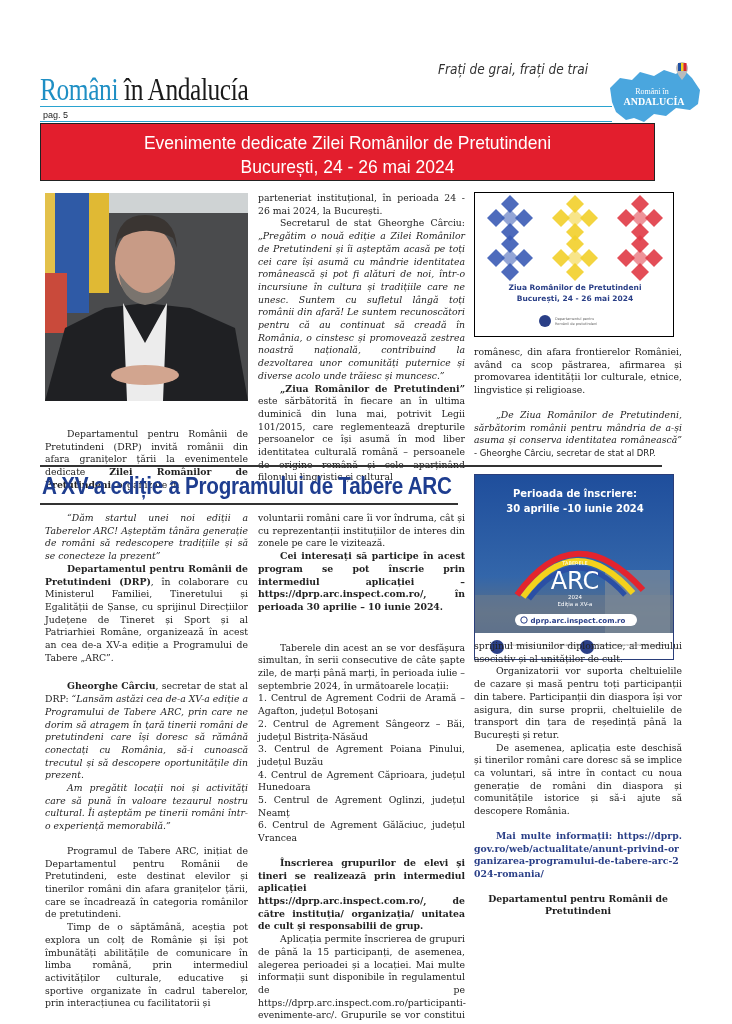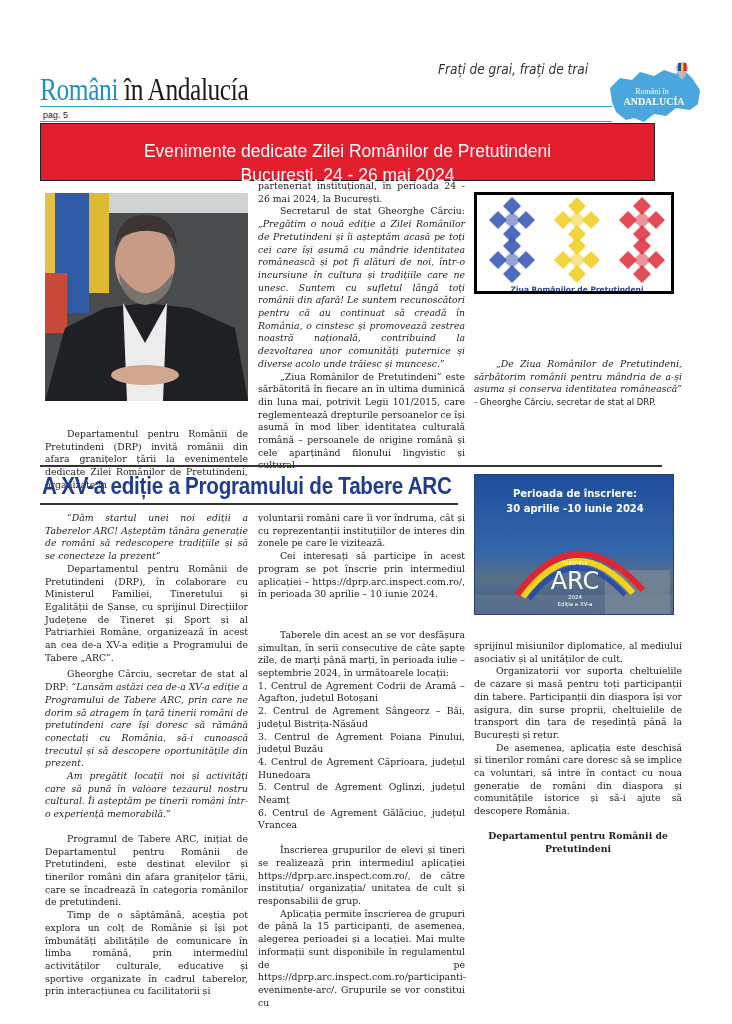--- a/index.html
+++ b/index.html
@@ -7,32 +7,32 @@
 body{position:relative;font-family:"DejaVu Serif","Liberation Serif",serif;color:#1e1e1e}
 .abs{position:absolute}
 .mast-title{left:40px;top:72px;font-family:"Liberation Serif",serif;font-size:31px;letter-spacing:-0.5px;transform:scaleX(0.82);transform-origin:left top;white-space:nowrap}
 .mast-title .blue{color:#1f8fc4}
 .mast-title .dark{color:#1a1a1a}
 .tagline{left:438px;top:61px;font-family:"DejaVu Sans",sans-serif;font-style:italic;font-size:13.5px;color:#333;transform:scaleX(0.9);transform-origin:left top;white-space:nowrap}
 .rule1{left:40px;top:106px;width:572px;height:1px;background:#2aa3d0}
 .rule2{left:40px;top:121px;width:572px;height:1px;background:#2aa3d0}
 .pag{left:43px;top:110px;font-family:"Liberation Sans",sans-serif;font-size:9px;color:#222}
 .logo{left:606px;top:60px;width:98px;height:66px}
-.banner{left:40px;top:123px;width:615px;height:58px;background:#e31e2d;border:1px solid #222;color:#fff;text-align:center;font-family:"Liberation Sans",sans-serif;font-size:19px;line-height:24px;padding-top:15px}
+.banner{left:40px;top:123px;width:615px;height:58px;background:#e31e2d;border:1px solid #222;color:#fff;text-align:center;font-family:"Liberation Sans",sans-serif;font-size:19px;line-height:24px;padding-top:7px}
 .banner div{transform:scaleX(0.92);}
 .photo{left:45px;top:193px;width:203px;height:208px;overflow:hidden;background:#3a3d40}
 .col{font-size:9.3px;line-height:12.7px;text-align:justify;color:#222}
 .col p{margin:0}
 .ind{text-indent:22px}
 .bi{font-weight:normal;font-style:italic}
-.b{font-weight:normal}
+.b{font-weight:bold}
 .sep{left:40px;width:622px;height:2px;background:#333}
 .h2{left:42px;top:472px;font-family:"Liberation Sans",sans-serif;font-weight:bold;font-size:24px;color:#1e3d8f;letter-spacing:-0.3px;transform:scaleX(0.86);transform-origin:left top;white-space:nowrap}
-.img1{left:474px;top:192px;width:200px;height:102px;border:3px solid #000000;background:#fff;overflow:hidden}
-.img2{left:474px;top:474px;width:200px;height:141px;border:1px solid #2a3e7a;overflow:hidden;background:linear-gradient(#1f4e9c,#3366aa 55%,#5b6f86 75%,#3b5a8a)}
+.img1{left:474px;top:192px;width:200px;height:145px;border:1px solid #000000;background:#fff;overflow:hidden}
+.img2{left:474px;top:474px;width:200px;height:186px;border:1px solid #2a3e7a;overflow:hidden;background:linear-gradient(#1f4e9c,#3366aa 55%,#5b6f86 75%,#3b5a8a)}
 .link{color:#2a3f87;font-weight:bold}
 .sig{text-align:center;font-weight:bold}
 </style>
 </head>
 <body>
 
 <div class="abs mast-title">
   <span class="blue">Români</span><span class="dark"> în </span><span class="dark">Andalucía</span>
 </div>
 <div class="abs tagline">Frați de grai, frați de trai</div>
@@ -72,21 +72,21 @@
     <path d="M70 55 Q72 22 100 22 Q130 22 132 55 L128 45 Q100 30 74 46 Z" fill="#3a3532"></path>
     <path d="M74 80 Q100 120 128 80 Q126 108 100 112 Q76 108 74 80 Z" fill="#7a746e"></path>
     <ellipse cx="100" cy="182" rx="34" ry="10" fill="#d2a58f"></ellipse>
   </svg>
 </div>
 
 <div class="abs col" style="left:45px;top:428px;width:203px;">
   <p class="ind"><span>Departamentul pentru Românii de Pretutindeni (DRP) invită românii din afara granițelor țării la evenimentele dedicate </span><span class="b">Zilei Românilor de Pretutindeni</span><span>, organizate în</span></p>
 </div>
 
-<div class="abs col" style="left:258px;top:180px;width:207px;">
+<div class="abs col" style="left:258px;top:192px;width:207px;">
   <p>parteneriat instituțional, în perioada 24 - 26 mai 2024, la București.</p>
   <p class="ind"><span>Secretarul de stat Gheorghe Cârciu: </span><span class="bi">„Pregătim o nouă ediție a Zilei Românilor de Pretutindeni și îi așteptăm acasă pe toți cei care își asumă cu mândrie identitatea românească și pot fi alături de noi, într-o incursiune în cultura și tradițiile care ne unesc. Suntem cu sufletul lângă toți românii din afară! Le suntem recunoscători pentru că au continuat să creadă în România, o cinstesc și promovează zestrea noastră națională, contribuind la dezvoltarea unor comunități puternice și diverse acolo unde trăiesc și muncesc.”</span></p>
   <p class="ind"><span class="b">„Ziua Românilor de Pretutindeni”</span><span> este sărbătorită în fiecare an în ultima duminică din luna mai, potrivit Legii 101/2015, care reglementează drepturile persoanelor ce își asumă în mod liber identitatea culturală română – persoanele de origine română și cele aparținând filonului lingvistic și cultural</span></p>
 </div>
 
 <div class="abs img1">
   <svg width="200" height="145" viewBox="0 0 200 145">
     <g id="motif-row">
         <path d="M35 2 L44 11 L35 20 L26 11 Z" fill="#3b5bb5" opacity="0.9"></path>
         <path d="M49 16 L58 25 L49 34 L40 25 Z" fill="#3b5bb5" opacity="0.9"></path>
@@ -121,32 +121,33 @@
       </g>
     <text x="100" y="97" text-anchor="middle" font-family="DejaVu Sans, sans-serif" font-size="7.5" font-weight="bold" fill="#2a3f87">Ziua Românilor de Pretutindeni</text>
     <text x="100" y="108" text-anchor="middle" font-family="DejaVu Sans, sans-serif" font-size="7.5" font-weight="bold" fill="#2a3f87">București, 24 - 26 mai 2024</text>
     <circle cx="70" cy="128" r="6" fill="#2a3f87"></circle>
     <text x="80" y="127" font-family="DejaVu Sans, sans-serif" font-size="3.5" fill="#666">Departamentul pentru</text>
     <text x="80" y="132" font-family="DejaVu Sans, sans-serif" font-size="3.5" fill="#666">Românii de pretutindeni</text>
   </svg>
 </div>
 
 <div class="abs col" style="left:474px;top:346px;width:208px;">
+  <p>românesc, din afara frontierelor României, având ca scop păstrarea, afirmarea și promovarea identității lor culturale, etnice, lingvistice și religioase.</p>
   <p class="ind" style="margin-top:12px"><span class="bi">„De Ziua Românilor de Pretutindeni, sărbătorim românii pentru mândria de a-și asuma și conserva identitatea românească”</span><span style="font-family:'DejaVu Sans',sans-serif;font-size:8.5px"> - Gheorghe Cârciu, secretar de stat al DRP.</span></p>
 </div>
 
 <div class="abs sep" style="top:465px"></div>
 
 <div class="abs h2">A XV-a ediție a Programului de Tabere ARC</div>
 <div class="abs sep" style="top:503px;width:418px"></div>
 
 <div class="abs col" style="left:45px;top:512px;width:203px;">
   <p class="ind bi">“Dăm startul unei noi ediții a Taberelor ARC! Așteptăm tânăra generație de români să redescopere tradițiile și să se conecteze la prezent”</p>
   <p class="ind"><span class="b">Departamentul pentru Românii de Pretutindeni (DRP)</span><span>, în colaborare cu Ministerul Familiei, Tineretului și Egalității de Șanse, cu sprijinul Direcțiilor Județene de Tineret și Sport și al Patriarhiei Române, organizează în acest an cea de-a XV-a ediție a Programului de Tabere „ARC”.</span></p>
-  <p class="ind" style="margin-top:4px"><span class="b">Gheorghe Cârciu</span><span>, secretar de stat al DRP: </span><span class="bi">“Lansăm astăzi cea de-a XV-a ediție a Programului de Tabere ARC, prin care ne dorim să atragem în țară tinerii români de pretutindeni care își doresc să rămână conectați cu România, să-i cunoască trecutul și să descopere oportunitățile din prezent.</span></p>
+  <p class="ind" style="margin-top:16px"><span class="b">Gheorghe Cârciu</span><span>, secretar de stat al DRP: </span><span class="bi">“Lansăm astăzi cea de-a XV-a ediție a Programului de Tabere ARC, prin care ne dorim să atragem în țară tinerii români de pretutindeni care își doresc să rămână conectați cu România, să-i cunoască trecutul și să descopere oportunitățile din prezent.</span></p>
   <p class="ind bi">Am pregătit locații noi și activități care să pună în valoare tezaurul nostru cultural. Îi așteptăm pe tinerii români într-o experiență memorabilă.”</p>
   <p class="ind" style="margin-top:12px">Programul de Tabere ARC, inițiat de Departamentul pentru Românii de Pretutindeni, este destinat elevilor și tinerilor români din afara granițelor țării, care se încadrează în categoria românilor de pretutindeni.</p>
   <p class="ind">Timp de o săptămână, aceștia pot explora un colț de Românie și își pot îmbunătăți abilitățile de comunicare în limba română, prin intermediul activităților culturale, educative și sportive organizate în cadrul taberelor, prin interacțiunea cu facilitatorii și</p>
 </div>
 
 <div class="abs col" style="left:258px;top:512px;width:207px;">
   <p>voluntarii români care îi vor îndruma, cât și cu reprezentanții instituțiilor de interes din zonele pe care le vizitează.</p>
   <p class="ind b">Cei interesați să participe în acest program se pot înscrie prin intermediul aplicației – https://dprp.arc.inspect.com.ro/, în perioada 30 aprilie – 10 iunie 2024.</p>
   <p class="ind" style="margin-top:28px">Taberele din acest an se vor desfășura simultan, în serii consecutive de câte șapte zile, de marți până marți, în perioada iulie – septembrie 2024, în următoarele locații:</p>
   <div style="" id="loc-list">
@@ -182,14 +183,15 @@
     <text x="33" y="171" font-family="DejaVu Sans, sans-serif" font-size="3" fill="#777">Ministerul Familiei, Tineretului și Egalității de Șanse</text>
     <circle cx="112" cy="172" r="7" fill="#2a3f87"></circle>
     <text x="123" y="171" font-family="DejaVu Sans, sans-serif" font-size="3" fill="#777">Departamentul pentru Românii de Pretutindeni</text>
   </svg>
 </div>
 
 <div class="abs col" style="left:474px;top:640px;width:208px;">
   <p>sprijinul misiunilor diplomatice, al mediului asociativ și al unităților de cult.</p>
   <p class="ind">Organizatorii vor suporta cheltuielile de cazare și masă pentru toți participanții din tabere. Participanții din diaspora își vor asigura, din surse proprii, cheltuielile de transport din țara de reședință până la București și retur.</p>
   <p class="ind">De asemenea, aplicația este deschisă și tinerilor români care doresc să se implice ca voluntari, să intre în contact cu noua generație de români din diaspora și comunitățile istorice și să-i ajute să descopere România.</p>
+  <p class="ind link" style="margin-top:12px;word-break:break-all">Mai multe informații: https://dprp.gov.ro/web/actualitate/anunt-privind-organizarea-programului-de-tabere-arc-2024-romania/</p>
   <p class="sig" style="margin-top:12px;padding:0 14px">Departamentul pentru Românii de Pretutindeni</p>
 </div>
 
 </body></html>

